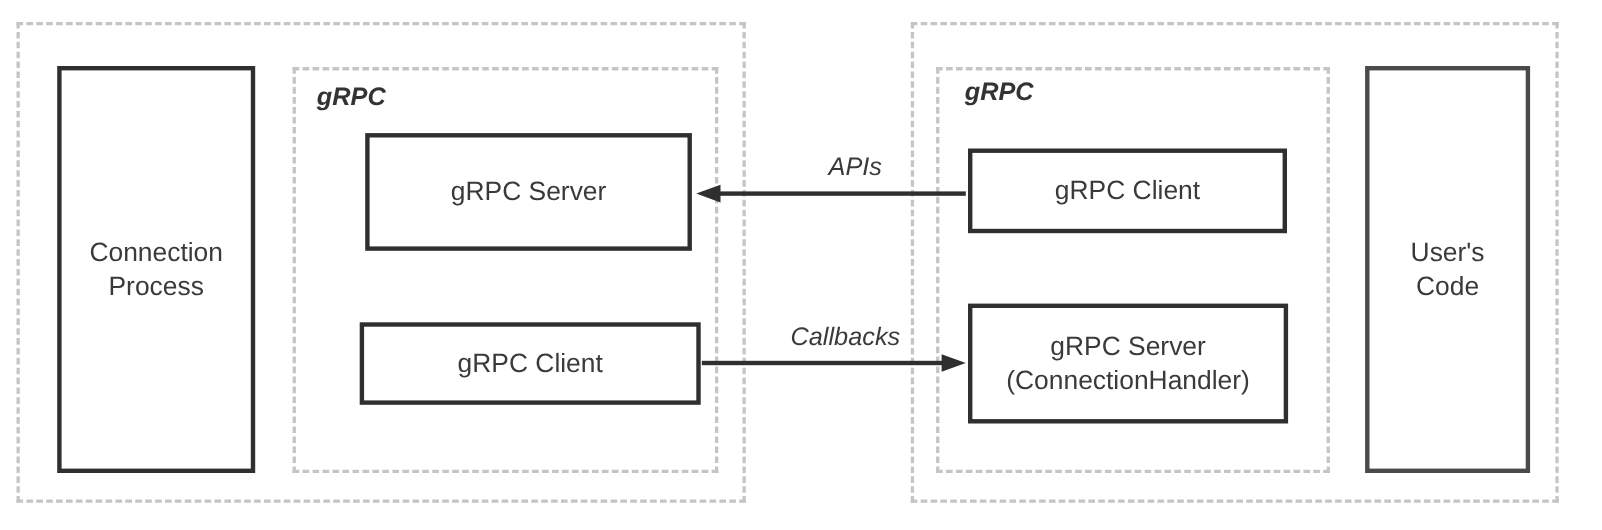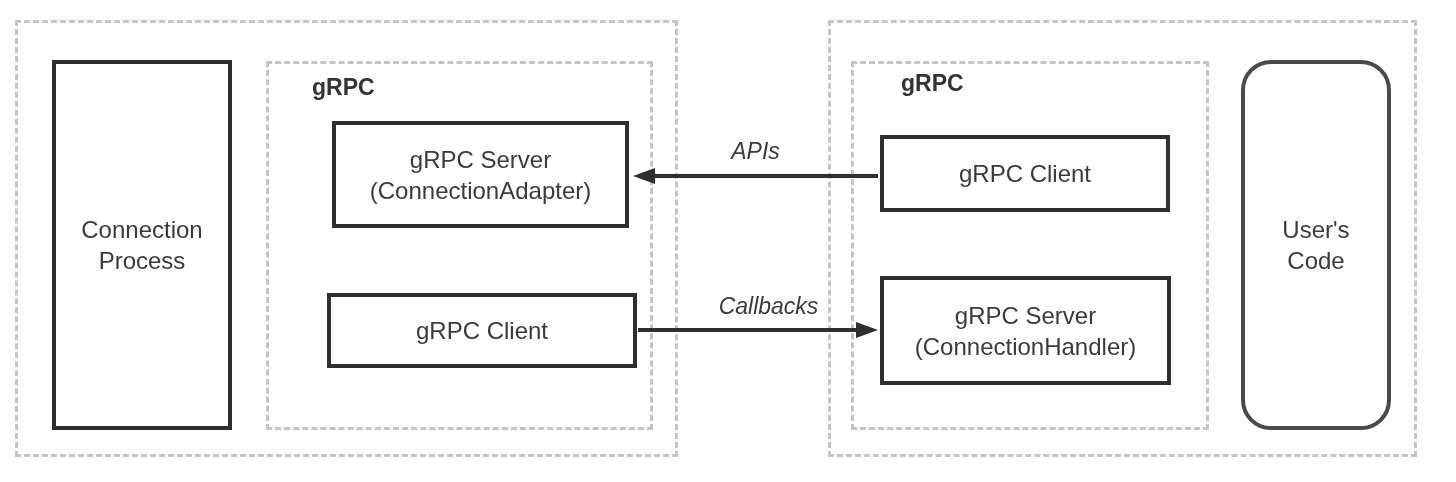--- a/index.html
+++ b/index.html
@@ -28,24 +28,24 @@
     flex-direction: column;
     align-items: center;
     justify-content: center;
     text-align: center;
     font-size: 24px;
     line-height: 31px;
     color: var(--text, #3a3a3a);
   }
   .group-label {
     position: absolute;
+    font-style: italic;
     font-weight: bold;
     font-size: 23px;
     color: #333333;
-    margin-left: 24px;
   }
   .arrow-line {
     position: absolute;
     height: 4px;
     background: var(--arrow, #2f2f2f);
   }
   .arrow-head {
     position: absolute;
     width: 0;
     height: 0;
@@ -76,28 +76,28 @@
   .left-server  { left: 332px; top: 121px; width: 297px; height: 107px; }
   .left-client  { left: 327px; top: 293px; width: 310px; height: 75px; }
 
   
   .right-outer  { left: 828px; top: 20px; width: 589px; height: 437px; }
   .right-inner  { left: 851px; top: 61px; width: 358px; height: 369px; }
   .right-grpc-label { left: 877px; top: 70px; }
   .right-client { left: 880px; top: 135px; width: 290px; height: 77px; }
   .right-server { left: 880px; top: 276px; width: 291px; height: 109px; }
   .users-code   { left: 1241px; top: 60px; width: 150px; height: 370px;
-                  border-color: var(--users-code-border, #4a4a4a); border-radius: 30px; }
+                  border-color: var(--users-code-border, #4a4a4a); }
   .users-code .wrap-narrow { max-width: 90px; }
   .conn-process .wrap-narrow { max-width: 140px; text-align: center; }
 
   
   .apis-line  { left: 650px; top: 174px; width: 228px; }
   .apis-head  { left: 633px; top: 168px; }
-  .apis-label { left: 633px; top: 138px; width: 245px; }
+  .apis-label { left: 655px; top: 138px; width: 245px; }
 
   
   .callbacks-line  { left: 638px; top: 328px; width: 224px; }
   .callbacks-head  { left: 856px; top: 322px; }
   .callbacks-label { left: 638px; top: 293px; width: 240px; padding-left: 21px; }
 </style>
 </head>
 <body>
 
 <div class="canvas">
@@ -106,21 +106,20 @@
 
   <div class="solid-box conn-process">
     <span class="wrap-narrow">Connection Process</span>
   </div>
 
   <div class="dashed-group left-inner"></div>
   <div class="group-label left-grpc-label">gRPC</div>
 
   <div class="solid-box left-server">
     <span>gRPC Server</span>
-    <span>(ConnectionAdapter)</span>
   </div>
 
   <div class="solid-box left-client">
     <span>gRPC Client</span>
   </div>
 
   <div class="dashed-group right-outer"></div>
 
   <div class="dashed-group right-inner"></div>
   <div class="group-label right-grpc-label">gRPC</div>

